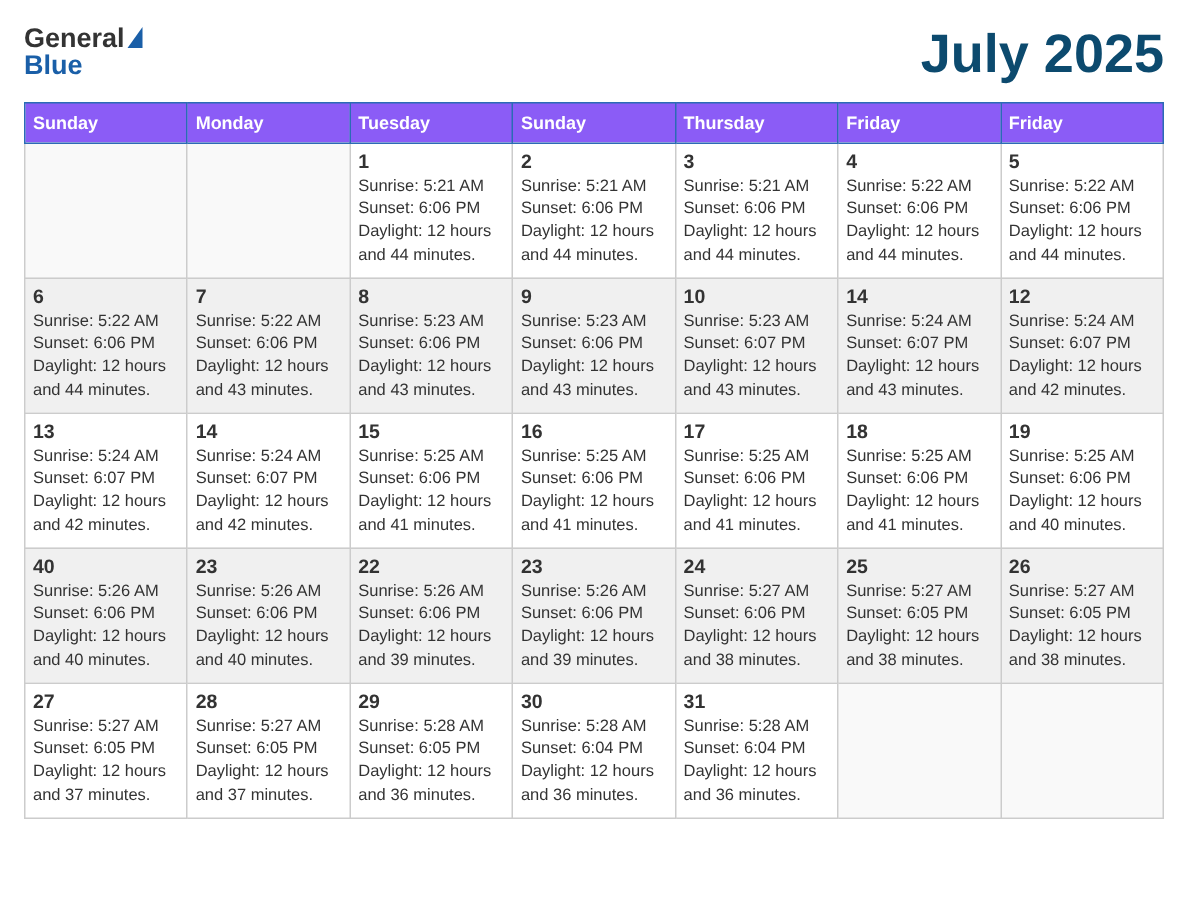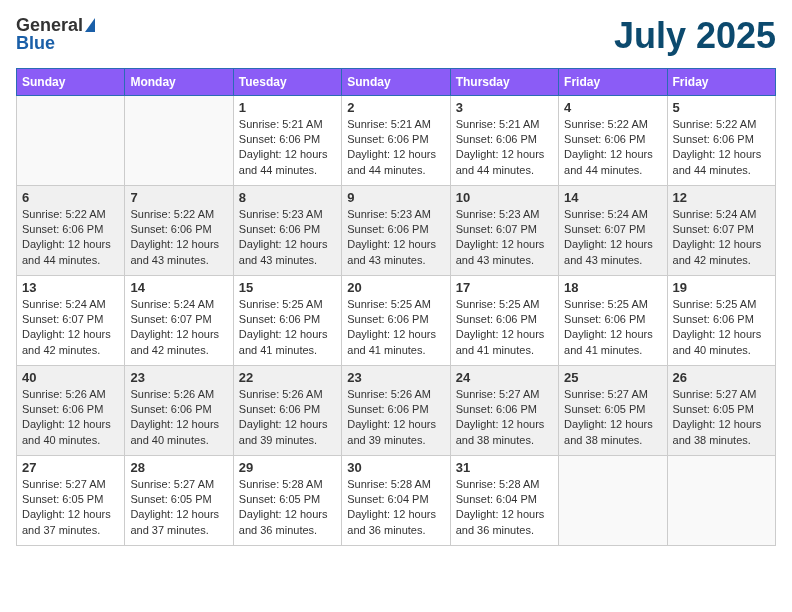--- a/index.html
+++ b/index.html
@@ -188,21 +188,21 @@
         </td>
         <td>
           <span class="day-number">14</span>
           <div class="day-info">Sunrise: 5:24 AM<br>Sunset: 6:07 PM<br>Daylight: 12 hours and 42 minutes.</div>
         </td>
         <td>
           <span class="day-number">15</span>
           <div class="day-info">Sunrise: 5:25 AM<br>Sunset: 6:06 PM<br>Daylight: 12 hours and 41 minutes.</div>
         </td>
         <td>
-          <span class="day-number">20</span>
+          <span class="day-number">16</span>
           <div class="day-info">Sunrise: 5:25 AM<br>Sunset: 6:06 PM<br>Daylight: 12 hours and 41 minutes.</div>
         </td>
         <td>
           <span class="day-number">17</span>
           <div class="day-info">Sunrise: 5:25 AM<br>Sunset: 6:06 PM<br>Daylight: 12 hours and 41 minutes.</div>
         </td>
         <td>
           <span class="day-number">18</span>
           <div class="day-info">Sunrise: 5:25 AM<br>Sunset: 6:06 PM<br>Daylight: 12 hours and 41 minutes.</div>
         </td>

